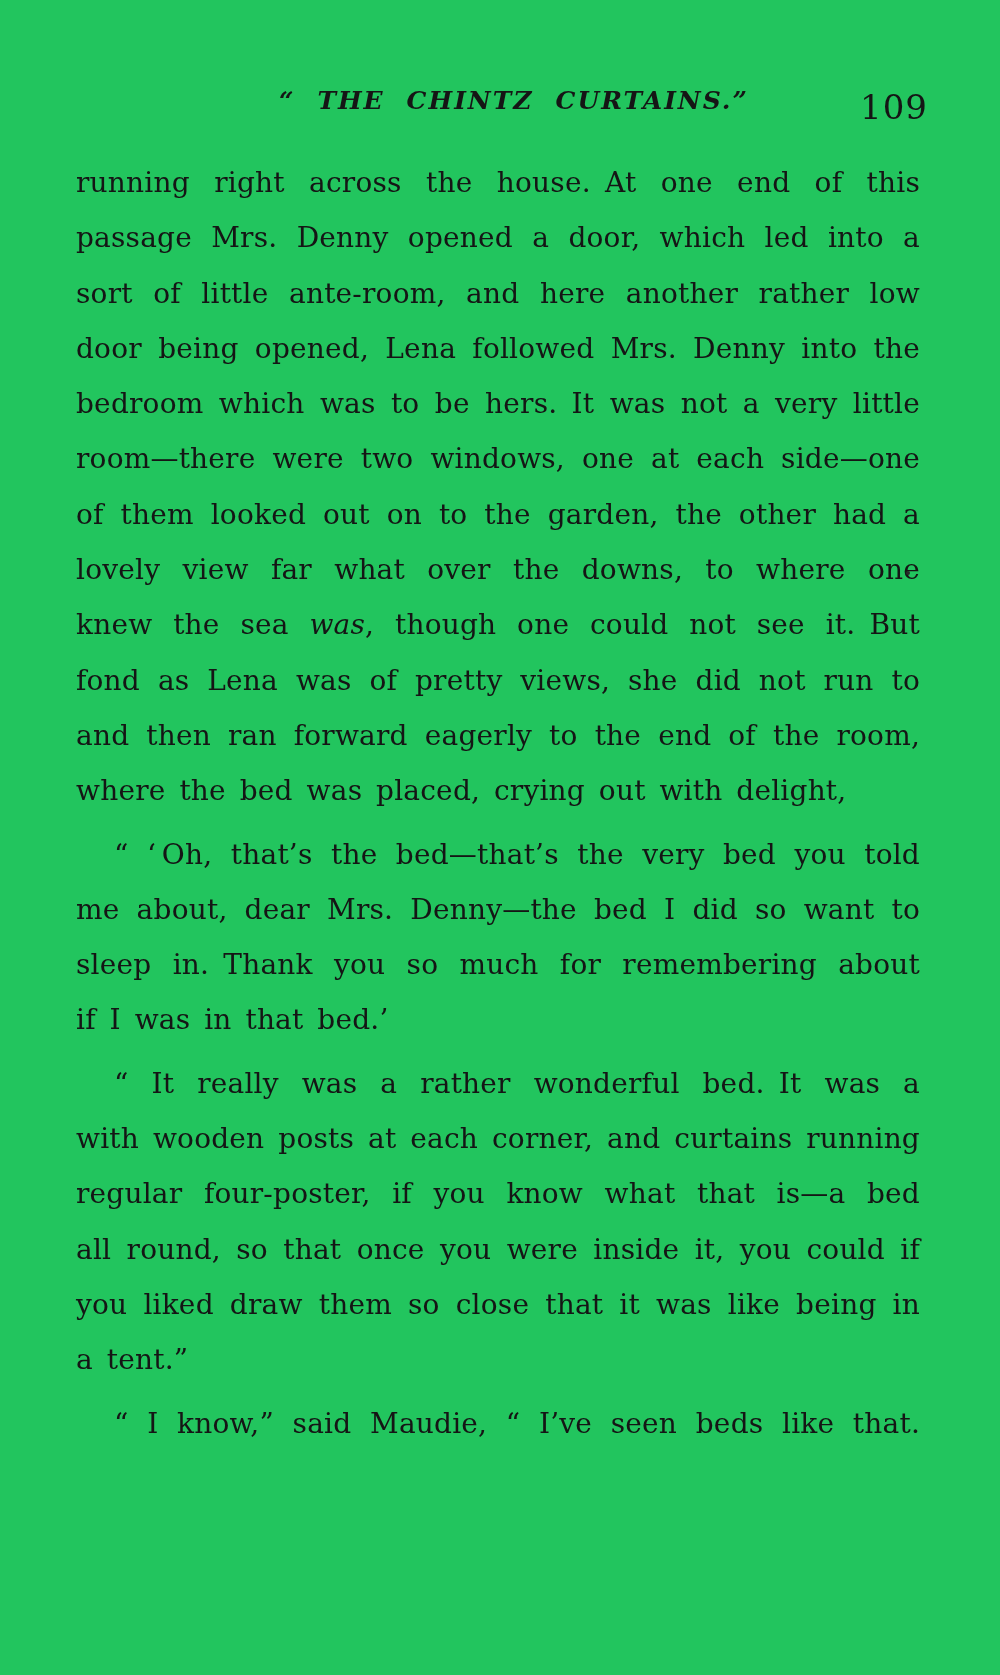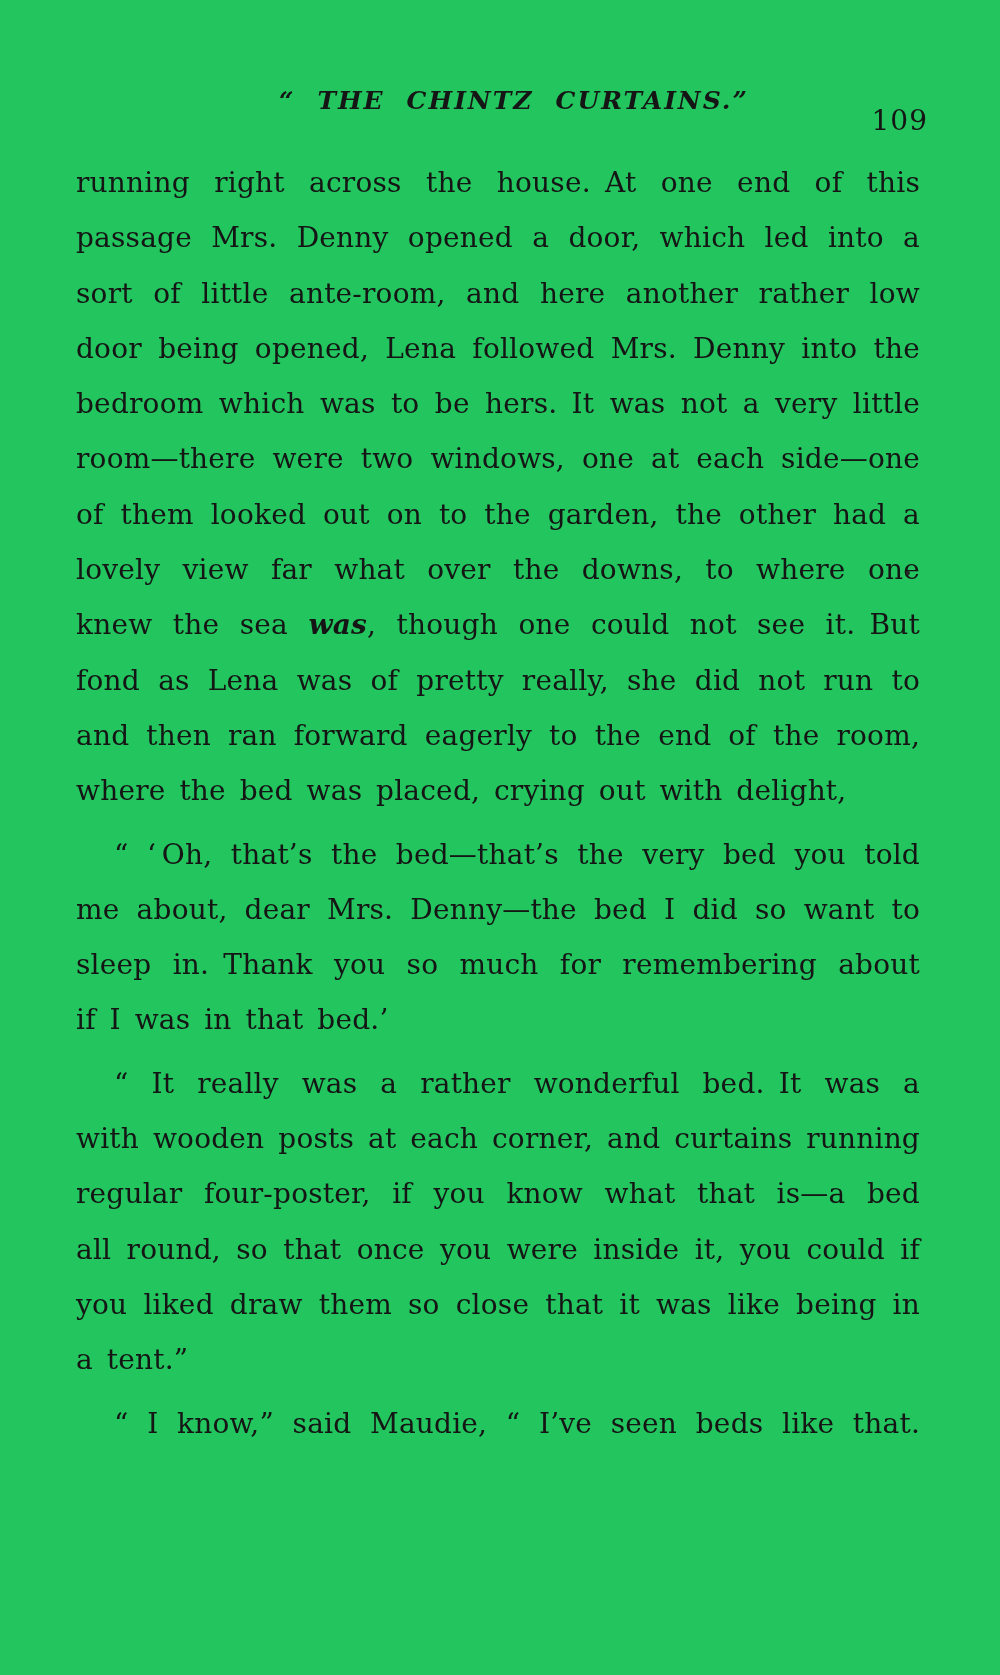--- a/index.html
+++ b/index.html
@@ -31,22 +31,22 @@
     font-style: italic;
     font-weight: bold;
     font-size: 25px;
     letter-spacing: 2px;
     word-spacing: 0.45em;
     white-space: nowrap;
   }
   .page-number {
     position: absolute;
     right: 0;
-    top: 18px;
-    font-size: 28px;
+    top: 1px;
+    font-size: 34px;
     letter-spacing: 1px;
   }
   .page-body {
     position: absolute;
     top: 147px;
     left: 68px;
     width: 860px;
   }
   .paragraph {
     margin: 8px;
@@ -65,21 +65,20 @@
     text-align-last: justify;
   }
   .line.nojustify {
     word-spacing: 0.17em;
   }
   .line.indent {
     padding-left: 38px;
   }
   .line i {
     font-style: italic;
-    font-weight: bold;
   }
   .ink-speck {
     position: absolute;
     left: 906px;
     top: 571px;
     width: 4px;
     height: 4px;
     border-radius: 50%;
     background: #2a2a2a;
   }
@@ -98,21 +97,21 @@
       <div class="paragraph">
         <div class="line justify"><span>running right across the house. At one end of this</span></div>
         <div class="line justify"><span>passage Mrs. Denny opened a door, which led into a</span></div>
         <div class="line justify"><span>sort of little ante-room, and here another rather low</span></div>
         <div class="line justify"><span>door being opened, Lena followed Mrs. Denny into the</span></div>
         <div class="line justify"><span>bedroom which was to be hers. It was not a very little</span></div>
         <div class="line justify"><span>room—there were two windows, one at each side—one</span></div>
         <div class="line justify"><span>of them looked out on to the garden, the other had a</span></div>
         <div class="line justify"><span>lovely view far what over the downs, to where one</span></div>
         <div class="line justify"><span>knew the sea </span><i>was</i><span>, though one could not see it. But</span></div>
-        <div class="line justify"><span>fond as Lena was of pretty really, she did not run to</span></div>
+        <div class="line justify"><span>fond as Lena was of pretty views, she did not run to</span></div>
         <div class="line justify"><span>and then ran forward eagerly to the end of the room,</span></div>
         <div class="line nojustify"><span>where the bed was placed, crying out with delight,</span></div>
       </div>
       <div class="paragraph">
         <div class="line justify indent"><span>“&nbsp;‘ Oh, that’s the bed—that’s the very bed you told</span></div>
         <div class="line justify"><span>me about, dear Mrs. Denny—the bed I did so want to</span></div>
         <div class="line justify"><span>sleep in. Thank you so much for remembering about</span></div>
         <div class="line nojustify"><span>if I was in that bed.’</span></div>
       </div>
       <div class="paragraph">

